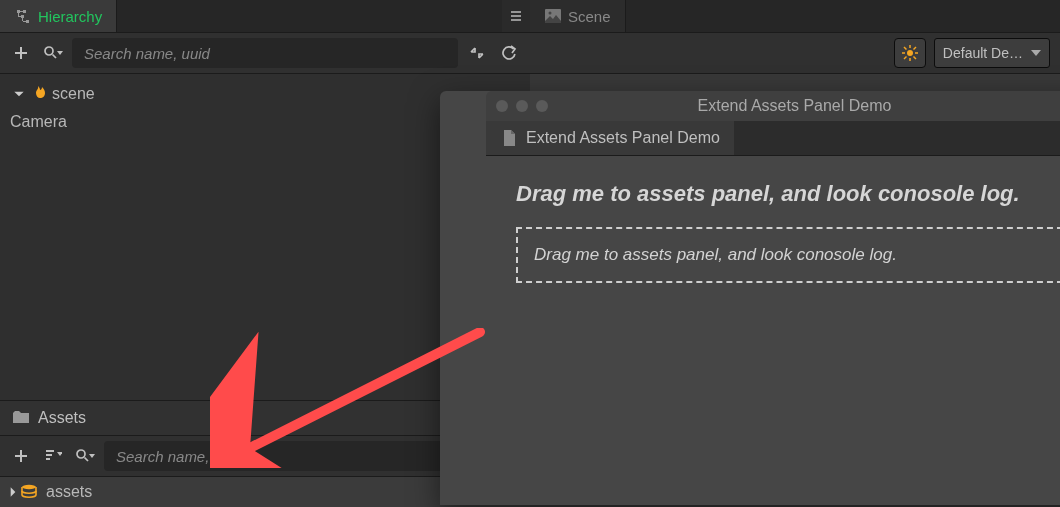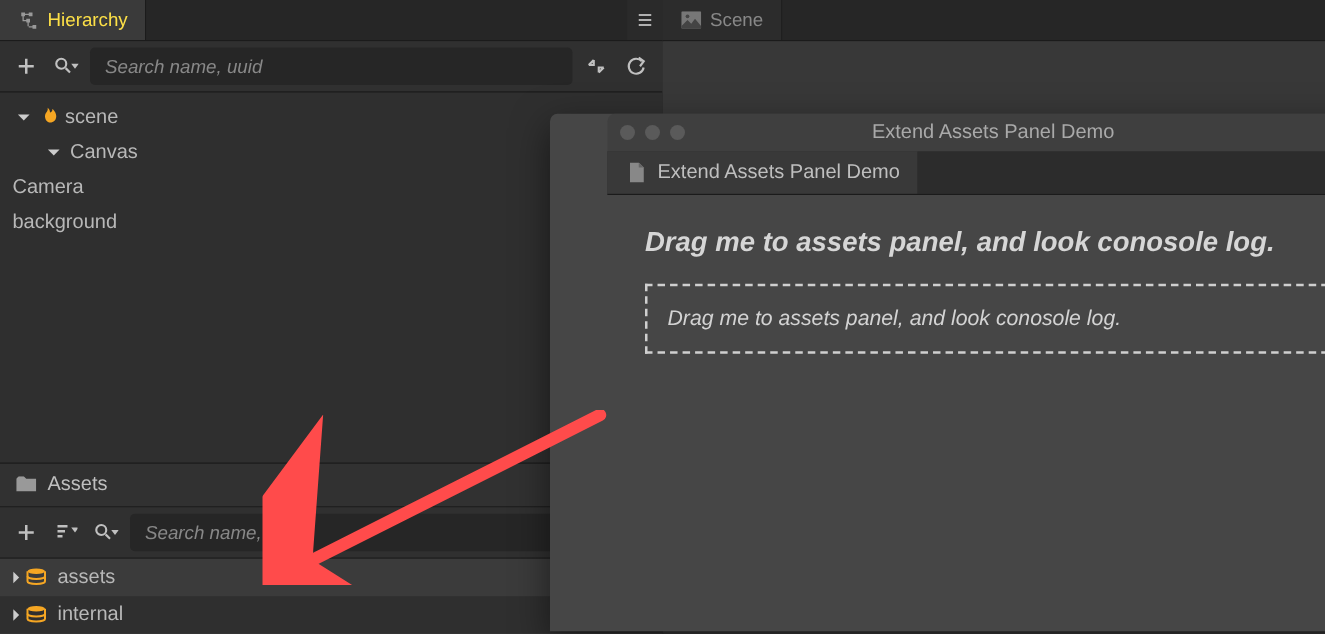--- a/index.html
+++ b/index.html
@@ -31,21 +31,21 @@
   display: flex;
   background: #2a2a2a;
   height: 32px;
   align-items: stretch;
   border-bottom: 1px solid #1b1b1b;
 }
 .tabbar .tab {
   display: flex; align-items: center; gap: 6px;
   padding: 0 14px;
   background: #3a3a3a;
-  color: #fde047;
+  color: #22c55e;
   border-right: 1px solid #1b1b1b;
   font-size: 15px;
 }
 .tabbar .spacer { flex: 1; background: #262626; }
 .tab.inactive { background: #2c2c2c; color: #888; }
 
 
 .icon { display: inline-flex; justify-content: center; align-items: center; width: 18px; height: 18px;}
 svg { display:block; }
 .menu-btn {
@@ -226,32 +226,22 @@
       <svg class="arrow" viewBox="0 0 12 12">
           <path d="M2 4l4 4l4-4" fill="#ccc"></path>
         </svg>
       <span class="icon fire" style="margin:0 4px 0 4px;">
         <svg width="14" height="16" viewBox="0 0 14 16">
             <path d="M6 0c1 3-2 4-2 7 0 3 2 5 4 5 3 0 5-2 5-5 0-2-1-4-3-6 0 2-1 3-2 3 0-2-1-3-2-4z" fill="#f5a623"></path>
           </svg>
       </span>
       <span>scene</span>
     </div>
-    <div class="row" style="padding-left:36px;">
-      <svg class="arrow" viewBox="0 0 12 12">
-          <path d="M2 4l4 4l4-4" fill="#ccc"></path>
-        </svg>
-      <span style="width:6px;"></span>
-      <span>Canvas</span>
-    </div>
     <div class="row ind3">
         <span>Camera</span>
-      </div>
-    <div class="row ind3">
-        <span>background</span>
       </div>
   </div>
 
   <div class="assets-header">
     <span class="icon folder-ic">
       <svg width="16" height="14" viewBox="0 0 16 14">
           <path d="M0 2l2-2h4l2 2h8v10H0z" fill="#999"></path>
         </svg>
     </span>
     <span>Assets</span>
@@ -293,50 +283,61 @@
     <div class="arow sel">
       <svg class="arrow" width="14" height="14" viewBox="0 0 12 12">
           <path d="M4 2l4 4-4 4" fill="#ccc"></path>
         </svg>
       <svg class="db-ic" viewBox="0 0 18 16">
           <ellipse cx="9" cy="3" rx="7" ry="2.2" fill="#f5a623"></ellipse>
           <path d="M2 3v4c0 1.2 3.1 2.2 7 2.2s7-1 7-2.2V3" fill="none" stroke="#f5a623" stroke-width="1.6"></path>
           <path d="M2 7v4c0 1.2 3.1 2.2 7 2.2s7-1 7-2.2V7" fill="none" stroke="#f5a623" stroke-width="1.6"></path>
         </svg>
       <span>assets</span>
-    </div>
-    <div class="arow">
-      <svg class="arrow" width="14" height="14" viewBox="0 0 12 12">
-          <path d="M4 2l4 4-4 4" fill="#ccc"></path>
-        </svg>
-      <svg class="db-ic" viewBox="0 0 18 16">
-          <ellipse cx="9" cy="3" rx="7" ry="2.2" fill="#f5a623"></ellipse>
-          <path d="M2 3v4c0 1.2 3.1 2.2 7 2.2s7-1 7-2.2V3" fill="none" stroke="#f5a623" stroke-width="1.6"></path>
-          <path d="M2 7v4c0 1.2 3.1 2.2 7 2.2s7-1 7-2.2V7" fill="none" stroke="#f5a623" stroke-width="1.6"></path>
-        </svg>
-      <span>internal</span>
     </div>
   </div>
 
 </div>
 
 <div class="right">
   <div class="tabbar">
     <div class="tab inactive">
       <span class="icon">
         <svg width="16" height="14" viewBox="0 0 16 14">
             <rect width="16" height="14" rx="1" fill="#777"></rect>
             <circle cx="5" cy="4" r="1.5" fill="#444"></circle>
             <path d="M0 12l5-5 3 3 3-4 5 6v2H0z" fill="#444"></path>
           </svg>
       </span>
       <span>Scene</span>
     </div>
     <div class="spacer"></div>
   </div>
+  <div class="scene-toolbar">
+    <span style="flex:1"></span>
+    <div class="gizmo-btn">
+      <svg width="18" height="18" viewBox="0 0 18 18">
+          <circle cx="9" cy="9" r="3" fill="#f5a623"></circle>
+          <g stroke="#f5a623" stroke-width="1.5">
+            <line x1="9" y1="1" x2="9" y2="4"></line>
+            <line x1="9" y1="14" x2="9" y2="17"></line>
+            <line x1="1" y1="9" x2="4" y2="9"></line>
+            <line x1="14" y1="9" x2="17" y2="9"></line>
+            <line x1="3" y1="3" x2="5.5" y2="5.5"></line>
+            <line x1="12.5" y1="12.5" x2="15" y2="15"></line>
+            <line x1="12.5" y1="5.5" x2="15" y2="3"></line>
+            <line x1="3" y1="15" x2="5.5" y2="12.5"></line>
+          </g>
+        </svg>
+    </div>
+    <div class="device-dd">
+      <span>Default De…</span>
+      <span class="tri"></span>
+    </div>
+  </div>
   <div style="flex:1;background:#383838;"></div>
 </div>
 
 <div class="floatwin">
   <div class="float-title">
     <div class="traffic">
       <div class="dot"></div>
       <div class="dot"></div>
       <div class="dot"></div>
     </div>

